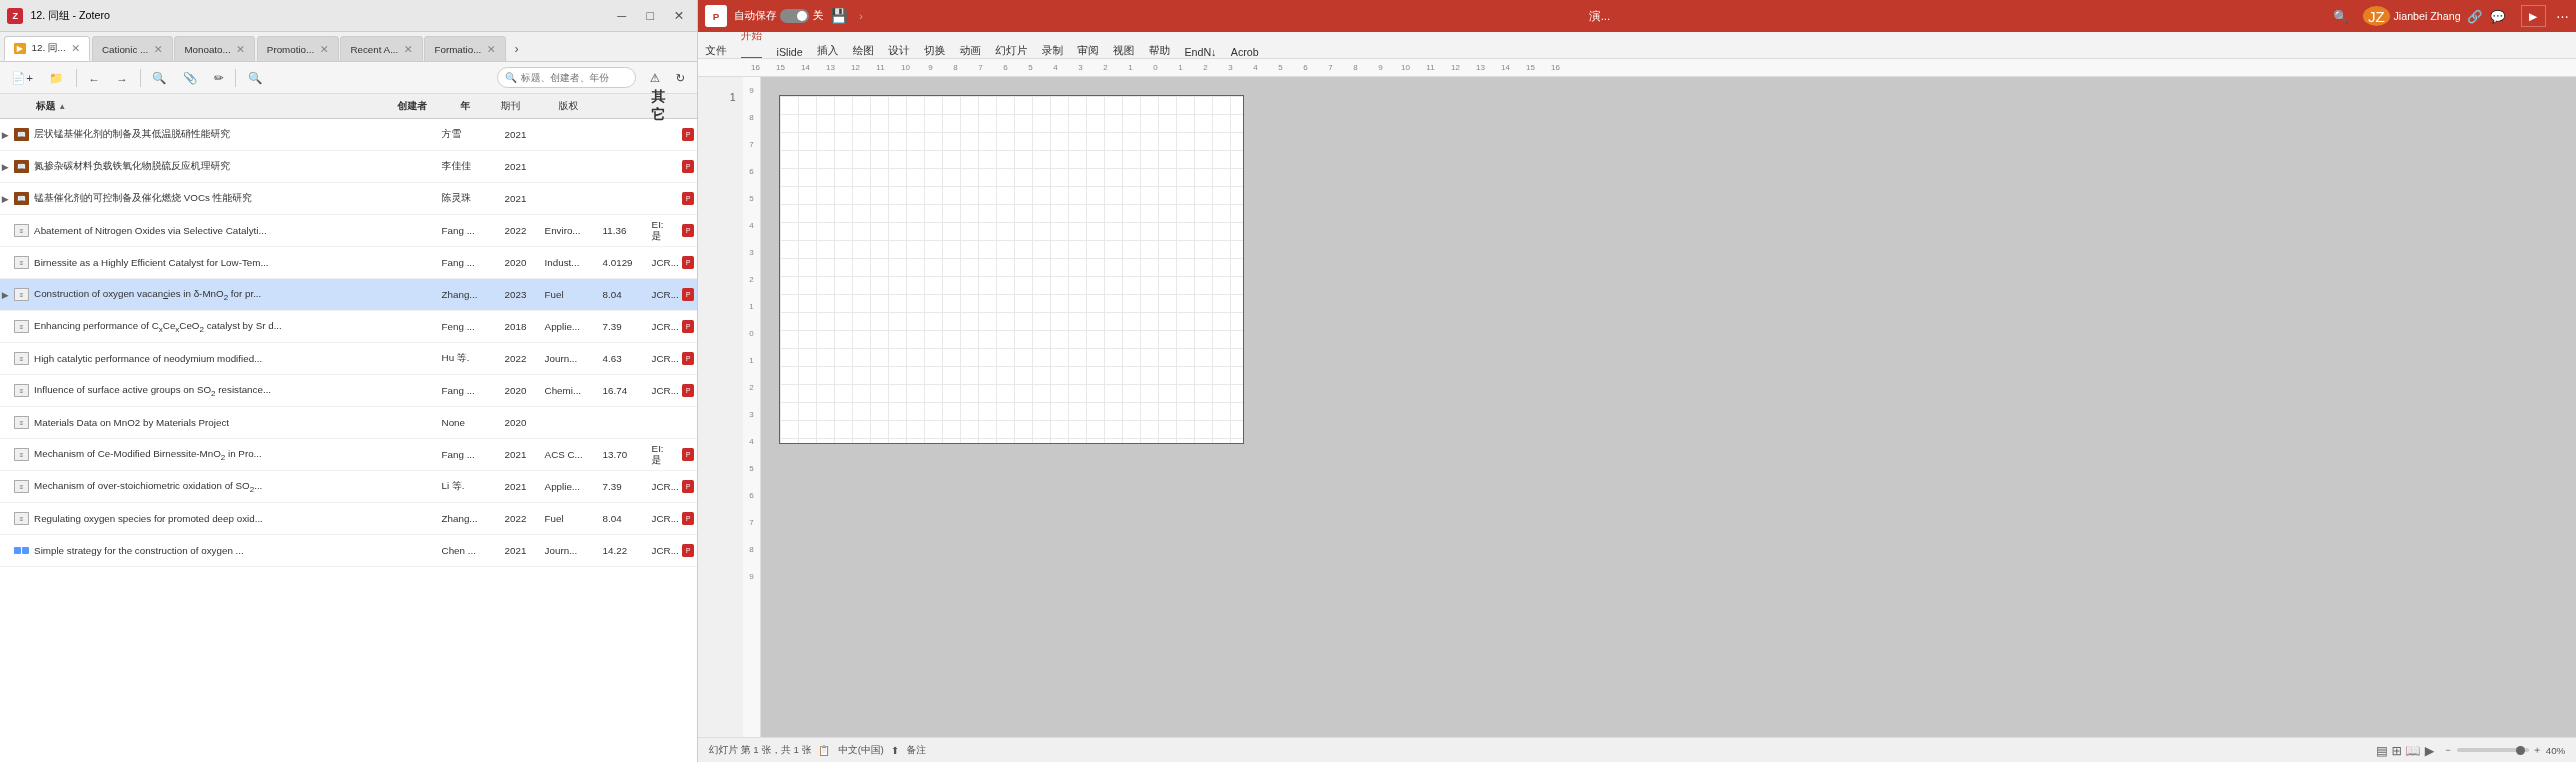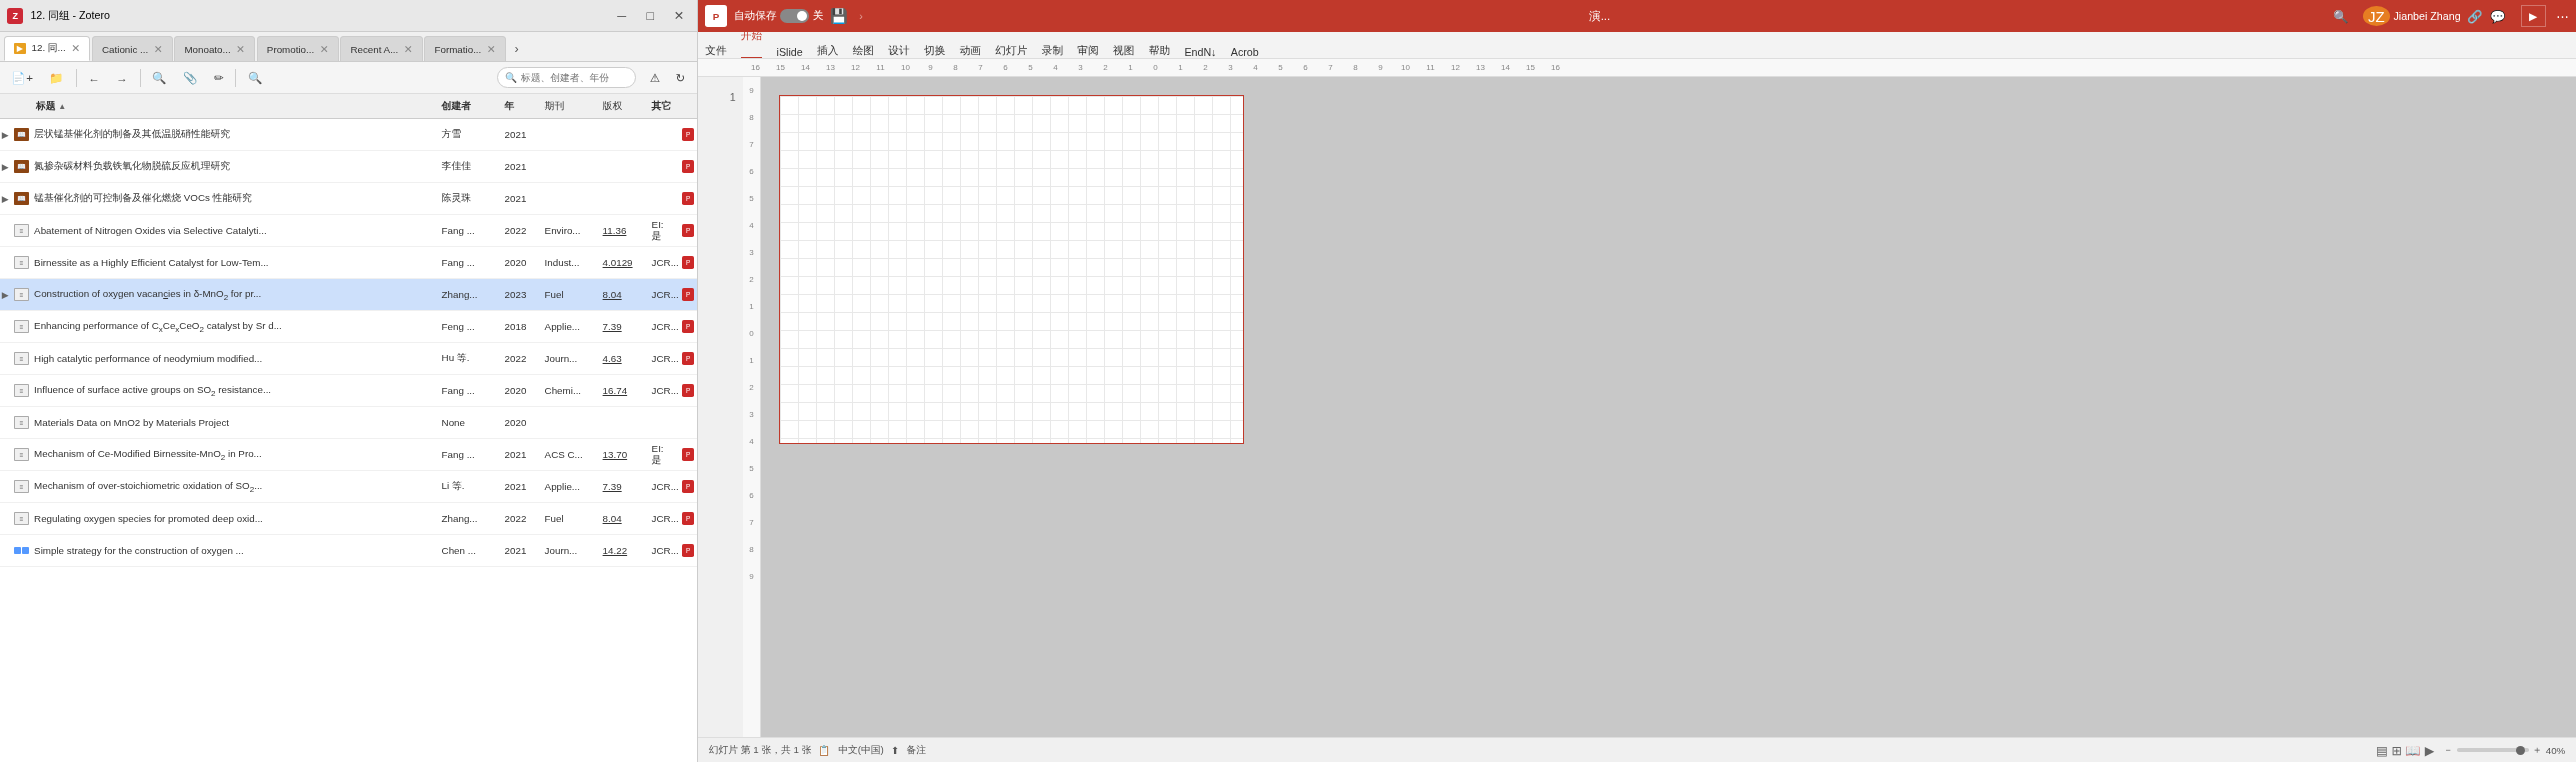--- a/index.html
+++ b/index.html
@@ -159,21 +159,21 @@
       height: 25px;
       align-items: center;
       flex-shrink: 0;
       padding: 0;
     }
     .col-title { flex: 1; padding: 0 5.4px; font-size: 9.8px; color: #333; font-weight: bold; display: flex; align-items: center; gap: 2.7px; }
     .col-author { width: 63px; padding: 0 3.6px; font-size: 9.8px; color: #333; font-weight: bold; flex-shrink: 0; }
     .col-year { width: 40px; padding: 0 3.6px; font-size: 9.8px; color: #333; font-weight: bold; flex-shrink: 0; }
     .col-journal { width: 58px; padding: 0 3.6px; font-size: 9.8px; color: #333; font-weight: normal; flex-shrink: 0; }
     .col-rights { width: 49px; padding: 0 3.6px; font-size: 9.8px; color: #333; font-weight: normal; flex-shrink: 0; }
-    .col-other { width: 31px; padding: 0 3.6px; font-size: 10px; color: #333; font-weight: bold; flex-shrink: 0; }
+    .col-other { width: 31px; padding: 0 3.6px; font-size: 14px; color: #333; font-weight: bold; flex-shrink: 0; margin-left: 44px; }
     .col-attach { width: 18px; flex-shrink: 0; }
     .sort-arrow { font-size: 8px; color: #666; }
 
     
     .table-body {
       flex: 1;
       overflow-y: auto;
       overflow-x: hidden;
     }
     .table-row {
@@ -183,21 +183,21 @@
       border-bottom: 0.9px solid #f0f0f0;
       cursor: pointer;
     }
     .table-row.selected { background: #cde0fb; }
     .row-expand { width: 12.5px; flex-shrink: 0; color: #666; font-size: 9px; padding-left: 1.8px; }
     .row-icon { width: 18px; flex-shrink: 0; display: flex; align-items: center; justify-content: center; }
     .row-title { flex: 1; padding: 0 3.6px; font-size: 9.8px; color: #333; overflow: hidden; white-space: nowrap; text-overflow: ellipsis; }
     .row-author { width: 63px; padding: 0 3.6px; font-size: 9.8px; color: #333; flex-shrink: 0; overflow: hidden; white-space: nowrap; text-overflow: ellipsis; }
     .row-year { width: 40px; padding: 0 3.6px; font-size: 9.8px; color: #333; flex-shrink: 0; }
     .row-journal { width: 58px; padding: 0 3.6px; font-size: 9.8px; color: #333; flex-shrink: 0; overflow: hidden; white-space: nowrap; text-overflow: ellipsis; }
-    .row-rights { width: 49px; padding: 0 3.6px; font-size: 9.8px; color: #333; flex-shrink: 0; text-decoration: underline; }
+    .row-rights { width: 49px; padding: 0 3.6px; font-size: 9.8px; color: #333; flex-shrink: 0; }
     .row-other { width: 31px; padding: 0 3.6px; font-size: 9.8px; color: #333; flex-shrink: 0; }
     .row-attach { width: 18px; flex-shrink: 0; display: flex; align-items: center; justify-content: center; }
 
     .icon-thesis { 
       width: 14.3px; height: 12.5px; 
       background: #cc3300; 
       border-radius: 0.9px;
       font-size: 7.2px; color: white;
       display: flex; align-items: center; justify-content: center;
     }

